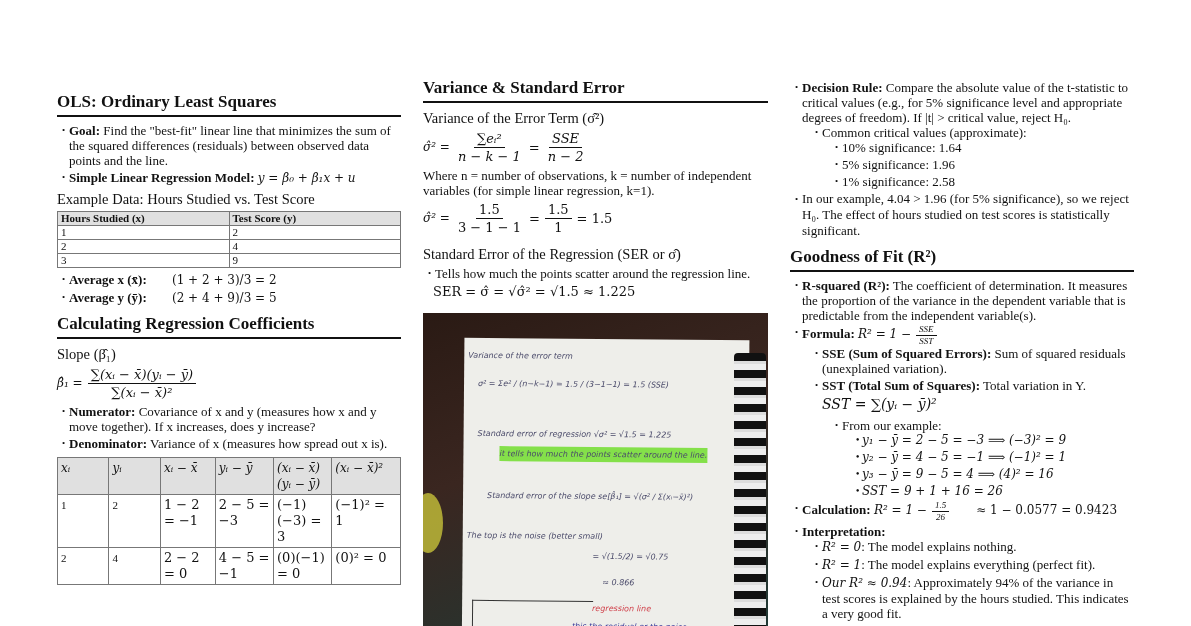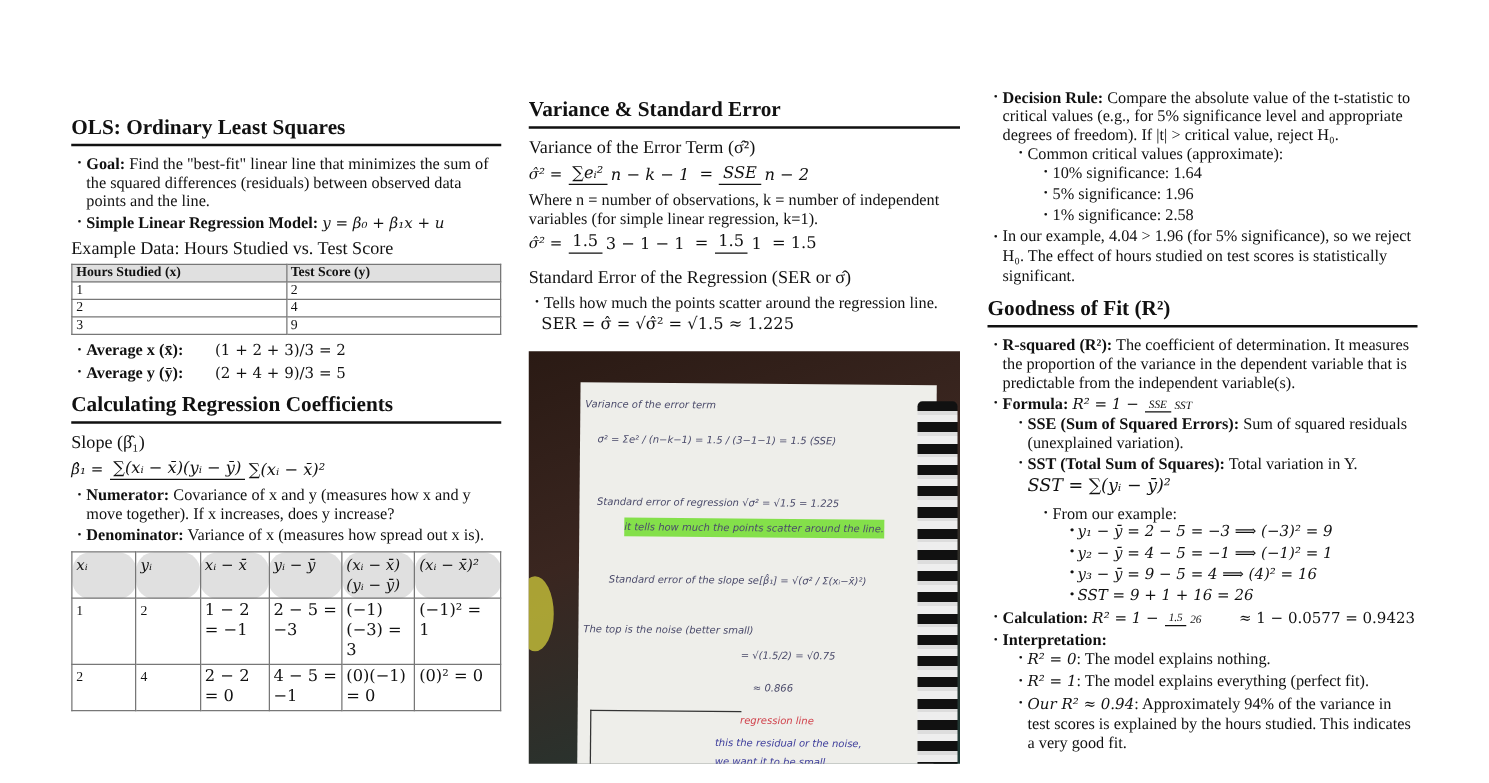--- a/index.html
+++ b/index.html
@@ -1,40 +1,40 @@
 <!DOCTYPE html>
 <html><head>
 <meta charset="utf-8">
 <style>
   html, body { margin: 0; padding: 0; background: #ffffff; }
   body { width: 1191px; height: 626px; overflow: hidden; position: relative;
          font-family: "Liberation Serif", "DejaVu Serif", serif; color: #111; font-size: 13px; line-height: 15px; }
   .col { position: absolute; top: 0; }
   #col1 { left: 57px; width: 344px; top: 92px; }
   #col2 { left: 423px; width: 345px; top: 78px; }
-  #col3 { left: 790px; width: 344px; top: 70px; }
+  #col3 { left: 790px; width: 344px; top: 80px; }
   h2 { font-size: 17px; font-weight: bold; margin: 0 0 6px 0; padding-bottom: 3px; border-bottom: 2px solid #111; line-height: 20px; }
   h3 { font-size: 14.5px; font-weight: normal; margin: 4px 0 3px 0; line-height: 18px; }
   ul { list-style: none; margin: 0; padding: 0; }
   li { position: relative; padding-left: 12px; margin: 0 0 2px 0; }
   li::before { content: "•"; position: absolute; left: 5px; top: 0; font-size: 9px; }
   ul.l2 { margin-left: 8px; }
   ul.l3 { margin-left: 8px; }
   .m { font-family: "DejaVu Serif", serif; font-style: italic; font-size: 12px; }
   .mr { font-family: "DejaVu Serif", serif; font-size: 12px; margin-left: 22px; }
   b { font-weight: bold; }
   table.data { border-collapse: collapse; width: 100%; font-size: 11px; margin: 2px 0 4px 0; }
   table.data th, table.data td { border: 1.5px solid #777; padding: 0 3px; text-align: left; vertical-align: top; line-height: 13px; }
   table.data th { background: #e0e0e0; font-weight: bold; }
   table.calc { border-collapse: collapse; width: 100%; font-size: 11px; margin-top: 6px; }
   table.calc th, table.calc td { border: 1.5px solid #777; padding: 2px 3px; text-align: left; vertical-align: top; line-height: 16px; }
-  table.calc th { background: #e0e0e0; font-family: "DejaVu Serif", serif; font-style: italic; font-weight: normal; font-size: 12px; border-radius: 14px; }
+  table.calc th { background: #e0e0e0; font-family: "DejaVu Serif", serif; font-style: italic; font-weight: normal; font-size: 12px; }
   table.calc td.big { font-family: "DejaVu Serif", serif; font-size: 13px; }
   .formula { display: flex; align-items: center; margin: 4px 0; font-family: "DejaVu Serif", serif; font-size: 13px; }
-  .frac { display: inline-flex; flex-direction: row; align-items: center; margin: 0 5px; vertical-align: middle; }
+  .frac { display: inline-flex; flex-direction: column; align-items: center; margin: 0 5px; vertical-align: middle; }
   .frac .num { border-bottom: 1px solid #111; padding: 0 3px 1px 3px; font-style: italic; }
   .frac .den { padding: 1px 3px 0 3px; font-style: italic; }
   .frac.sm { font-size: 9px; line-height: 9px; }
   .p { margin: 4px 0; }
   .photo { width: 345px; height: 330px; margin-top: 14px; position: relative; overflow: hidden;
            background: linear-gradient(160deg, #2a1a14 0%, #3a2620 40%, #1f3a36 100%); }
   .photo .page { position: absolute; left: 40px; top: 26px; width: 285px; height: 330px; background: #eeeeea; transform: rotate(0.5deg); }
   .photo .spiral { position: absolute; right: 2px; top: 40px; width: 32px; height: 300px;
                    background: repeating-linear-gradient(180deg, #111 0 8px, #ddd 8px 11px, #eee 11px 17px); border-radius: 4px; }
   .photo .leaf { position: absolute; left: -10px; top: 180px; width: 30px; height: 60px; background: #c7c23a; border-radius: 50%; opacity: 0.8; }

